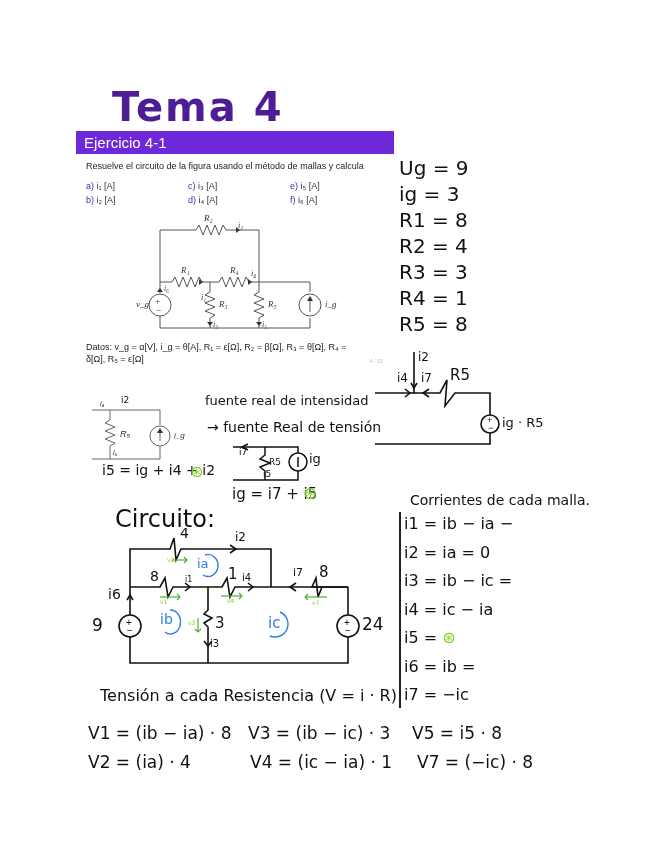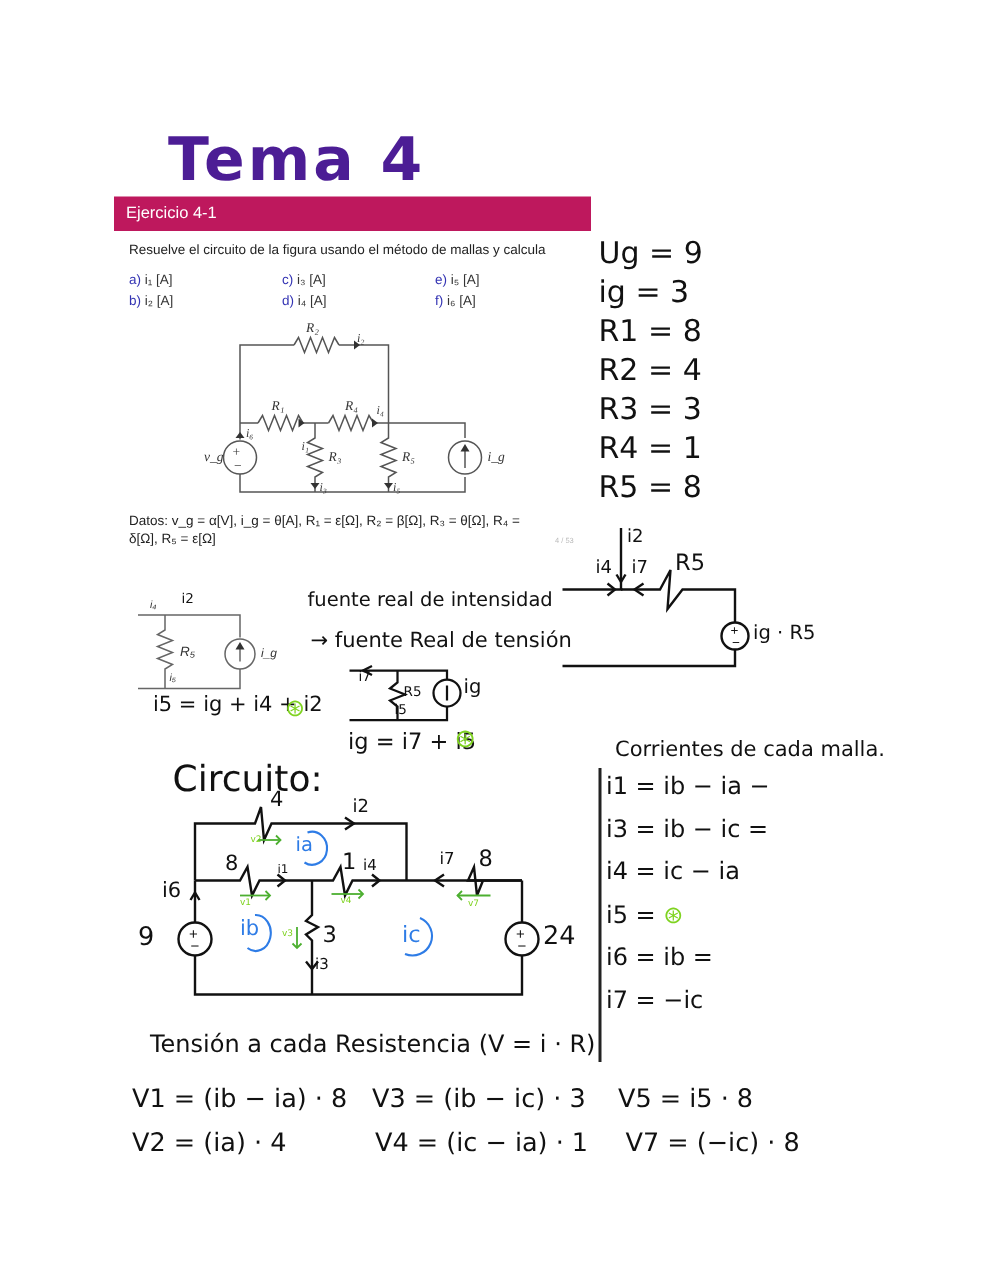--- a/index.html
+++ b/index.html
@@ -1,20 +1,20 @@
 <!DOCTYPE html>
 <html><head>
 <meta charset="utf-8">
 <style>
   html,body{margin:0;padding:0;background:#fff;}
   body{width:655px;height:848px;position:relative;overflow:hidden;font-family:"Liberation Sans",sans-serif;color:#111;}
   .abs{position:absolute;}
   .hand{font-family:"DejaVu Sans",sans-serif;color:#111;white-space:nowrap;}
   .title{left:112px;top:84px;font-size:40px;color:#4c1d95;font-family:"DejaVu Sans",sans-serif;font-weight:700;letter-spacing:2px;}
-  .bar{left:76px;top:131px;width:318px;height:23px;background:#be185d;color:#fff;font-size:11px;line-height:23px;padding-left:8px;box-sizing:border-box;}
+  .bar{left:76px;top:131px;width:318px;height:23px;background:#6d28d9;color:#fff;font-size:15px;line-height:23px;padding-left:8px;box-sizing:border-box;}
   .intro{left:86px;top:161px;font-size:9px;color:#222;}
   .opt{font-size:9px;color:#333;}
   .opt .lab{color:#3333b3;}
   .datos{left:86px;top:341px;width:300px;font-size:9px;color:#222;line-height:12px;}
   .pg{left:370px;top:358px;font-size:5px;color:#bbb;}
   .vals{left:399px;top:155px;font-size:20px;line-height:26px;}
   .notes{font-size:12px;}
   .green{color:#7fd320;}
   .blue{color:#2e7ce6;}
   .mesh{font-size:16px;line-height:28.5px;left:404px;top:510px;}
@@ -222,20 +222,21 @@
 <div class="abs hand green" style="left:312px;top:599px;font-size:6px;">v7</div>
 <div class="abs hand green" style="left:188px;top:619px;font-size:6px;">v3</div>
 <div class="abs hand blue" style="left:197px;top:556px;font-size:13px;">ia</div>
 <div class="abs hand blue" style="left:160px;top:611px;font-size:14px;">ib</div>
 <div class="abs hand blue" style="left:268px;top:614px;font-size:15px;">ic</div>
 
 <div class="abs hand" style="left:410px;top:492px;font-size:14px;">Corrientes de cada malla.</div>
 <div class="abs vline"></div>
 <div class="abs hand mesh">
   <div>i1 = ib − ia −</div>
+  <div>i2 = ia = 0</div>
   <div>i3 = ib − ic =</div>
   <div>i4 = ic − ia</div>
   <div><span>i5 = </span><span class="green">⊛</span></div>
   <div>i6 = ib =</div>
   <div>i7 = −ic</div>
 </div>
 
 <div class="abs hand" style="left:100px;top:686px;font-size:16px;">Tensión a cada Resistencia (V = i · R)</div>
 <div class="abs hand volt" style="left:88px;top:723px;">V1 = (ib − ia) · 8</div>
 <div class="abs hand volt" style="left:248px;top:723px;">V3 = (ib − ic) · 3</div>

